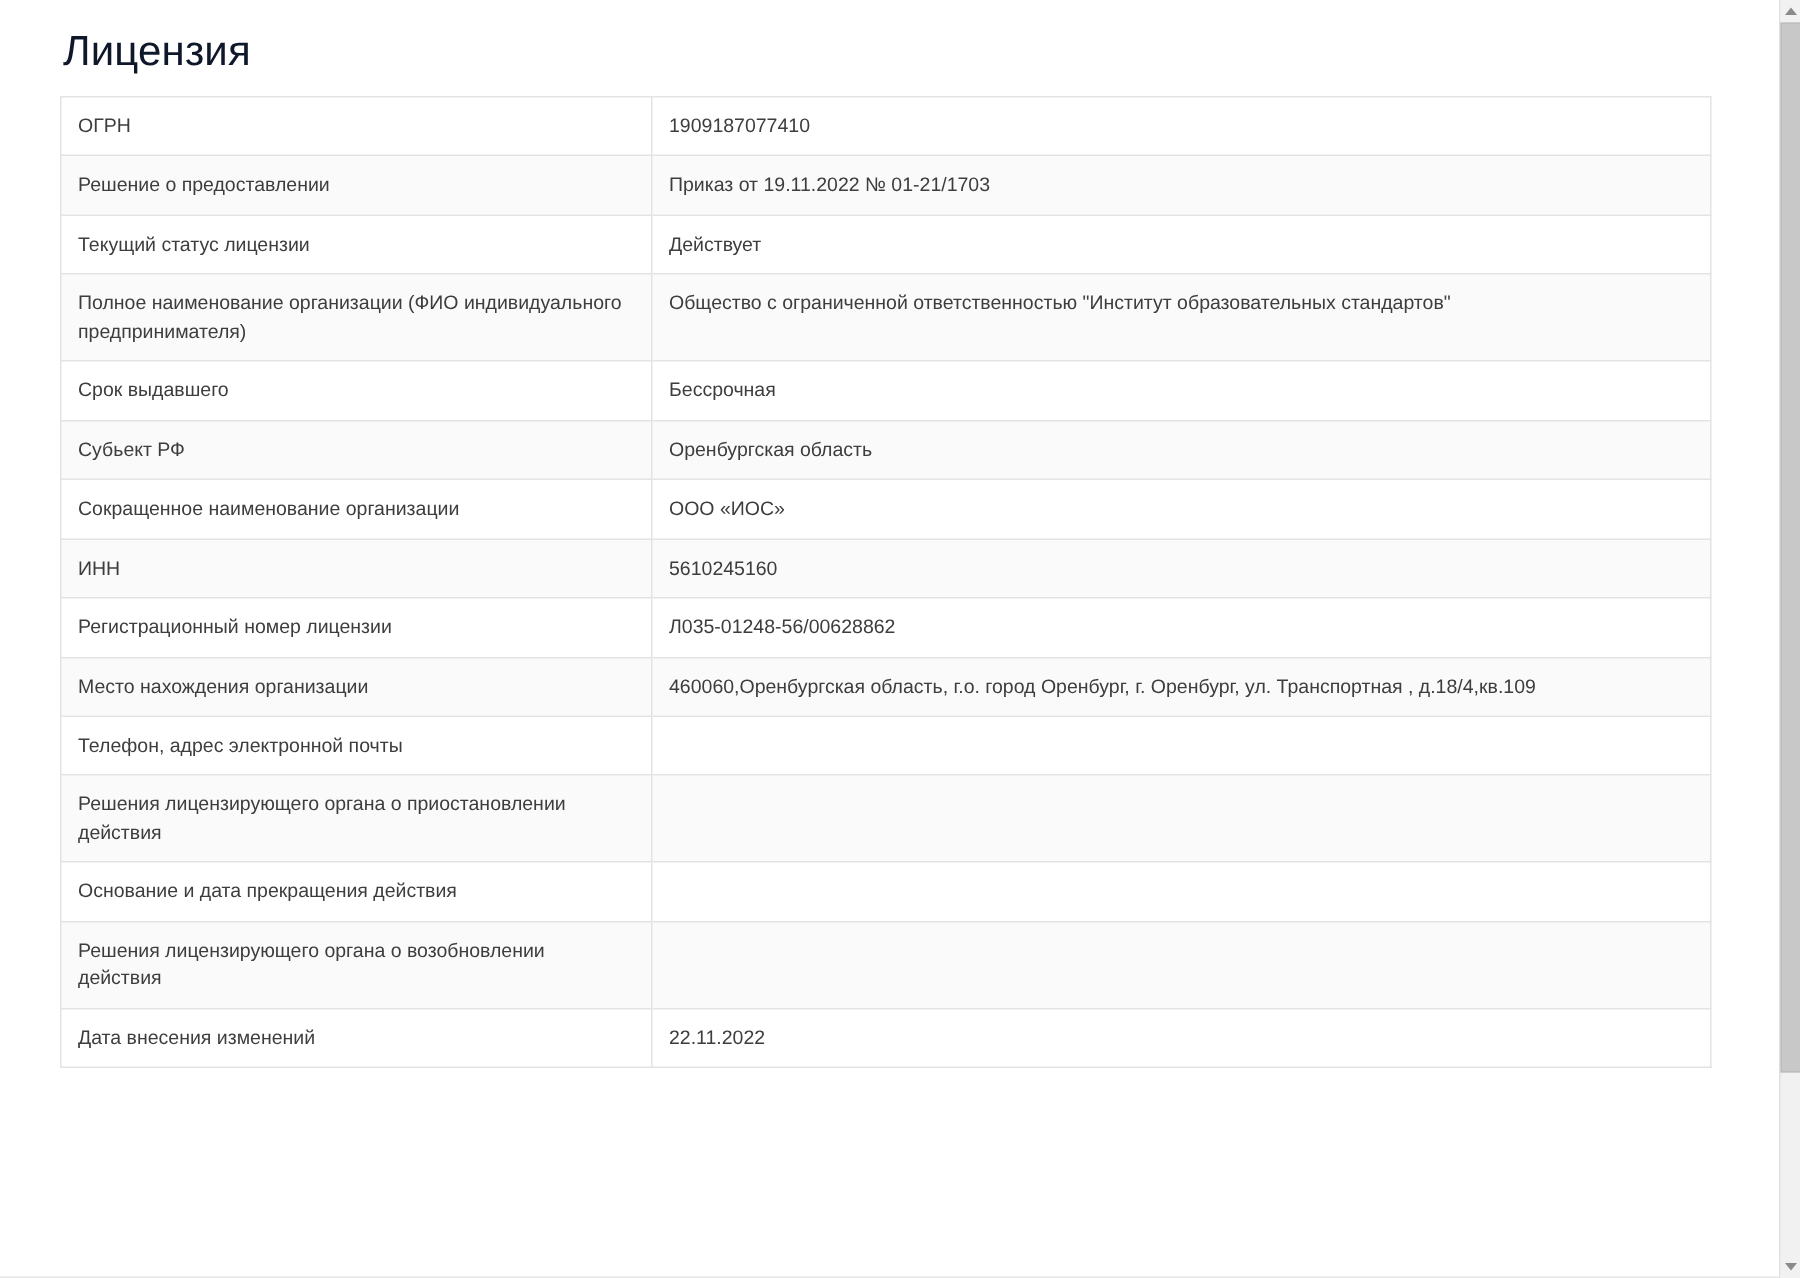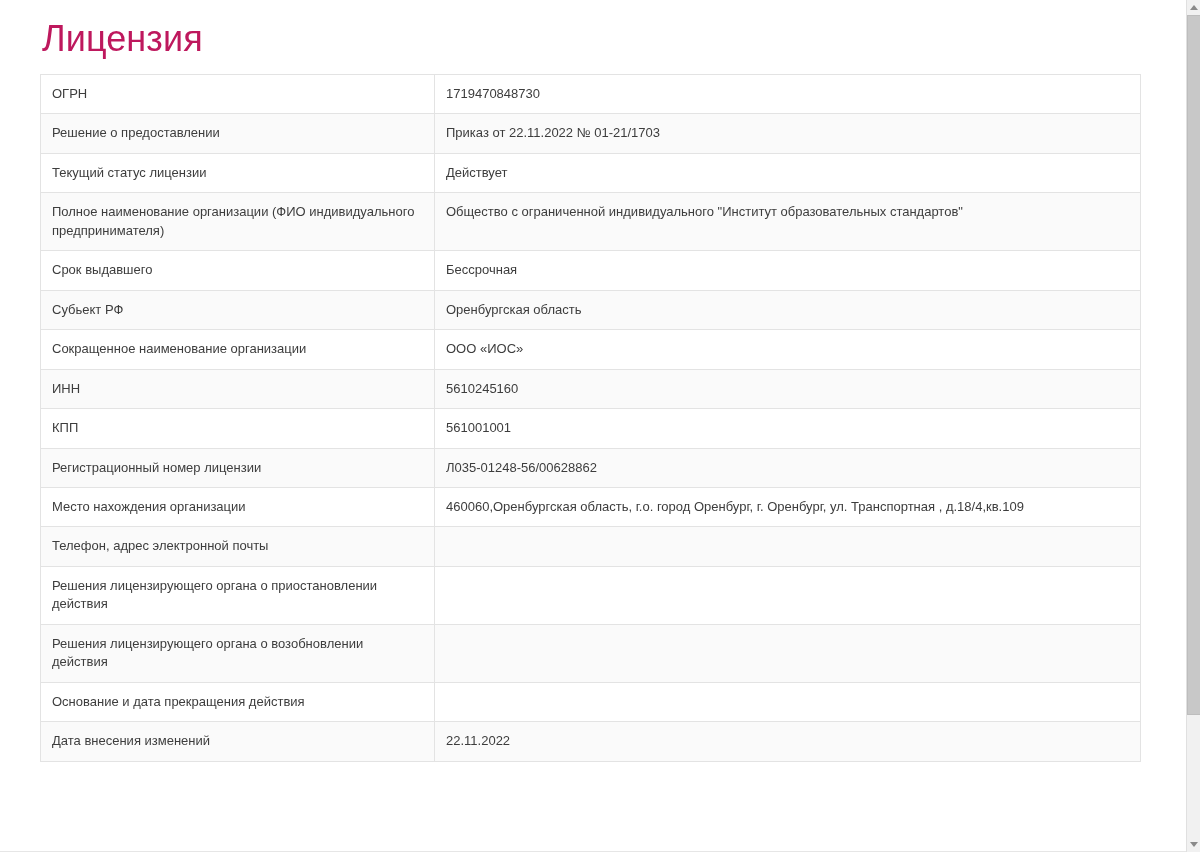--- a/index.html
+++ b/index.html
@@ -21,23 +21,23 @@
     width: 1186px;
     height: 852px;
     background: #ffffff;
     overflow: hidden;
     box-sizing: border-box;
   }
   .content {
     padding: 0 44px 0 40px;
   }
   h1.section-title {
-    font-size: 36px;
+    font-size: 28px;
     font-weight: 400;
-    color: #be185d;
+    color: #0f172a;
     margin: 18px 0 14px 2px;
     letter-spacing: 0.1px;
   }
   table.license-table {
     width: 1101px;
     border-collapse: collapse;
     table-layout: fixed;
     font-size: 13px;
   }
   table.license-table td {
@@ -121,76 +121,72 @@
 
 <div class="page">
   <div class="content">
 
     <h1 class="section-title">Лицензия</h1>
 
     <table class="license-table">
       <tbody>
           <tr>
             <td class="label">ОГРН</td>
-            <td class="value">1719470848730</td>
+            <td class="value">1909187077410</td>
           </tr>
           <tr>
             <td class="label">Решение о предоставлении</td>
-            <td class="value">Приказ от 22.11.2022 № 01-21/1703</td>
+            <td class="value">Приказ от 19.11.2022 № 01-21/1703</td>
           </tr>
           <tr>
             <td class="label">Текущий статус лицензии</td>
             <td class="value">Действует</td>
           </tr>
           <tr>
             <td class="label">Полное наименование организации (ФИО индивидуального предпринимателя)</td>
-            <td class="value">Общество с ограниченной индивидуального "Институт образовательных стандартов"</td>
+            <td class="value">Общество с ограниченной ответственностью "Институт образовательных стандартов"</td>
           </tr>
           <tr>
             <td class="label">Срок выдавшего</td>
             <td class="value">Бессрочная</td>
           </tr>
           <tr>
             <td class="label">Субьект РФ</td>
             <td class="value">Оренбургская область</td>
           </tr>
           <tr>
             <td class="label">Сокращенное наименование организации</td>
             <td class="value">ООО «ИОС»</td>
           </tr>
           <tr>
             <td class="label">ИНН</td>
             <td class="value">5610245160</td>
           </tr>
           <tr>
-            <td class="label">КПП</td>
-            <td class="value">561001001</td>
-          </tr>
-          <tr>
             <td class="label">Регистрационный номер лицензии</td>
             <td class="value">Л035-01248-56/00628862</td>
           </tr>
           <tr>
             <td class="label">Место нахождения организации</td>
             <td class="value">460060,Оренбургская область, г.о. город Оренбург, г. Оренбург, ул. Транспортная , д.18/4,кв.109</td>
           </tr>
           <tr>
             <td class="label">Телефон, адрес электронной почты</td>
             <td class="value"></td>
           </tr>
           <tr>
             <td class="label">Решения лицензирующего органа о приостановлении действия</td>
             <td class="value"></td>
           </tr>
           <tr>
+            <td class="label">Основание и дата прекращения действия</td>
+            <td class="value"></td>
+          </tr>
+          <tr>
             <td class="label">Решения лицензирующего органа о возобновлении действия</td>
-            <td class="value"></td>
-          </tr>
-          <tr>
-            <td class="label">Основание и дата прекращения действия</td>
             <td class="value"></td>
           </tr>
           <tr>
             <td class="label">Дата внесения изменений</td>
             <td class="value">22.11.2022</td>
           </tr>
         </tbody>
     </table>
 
   </div>

